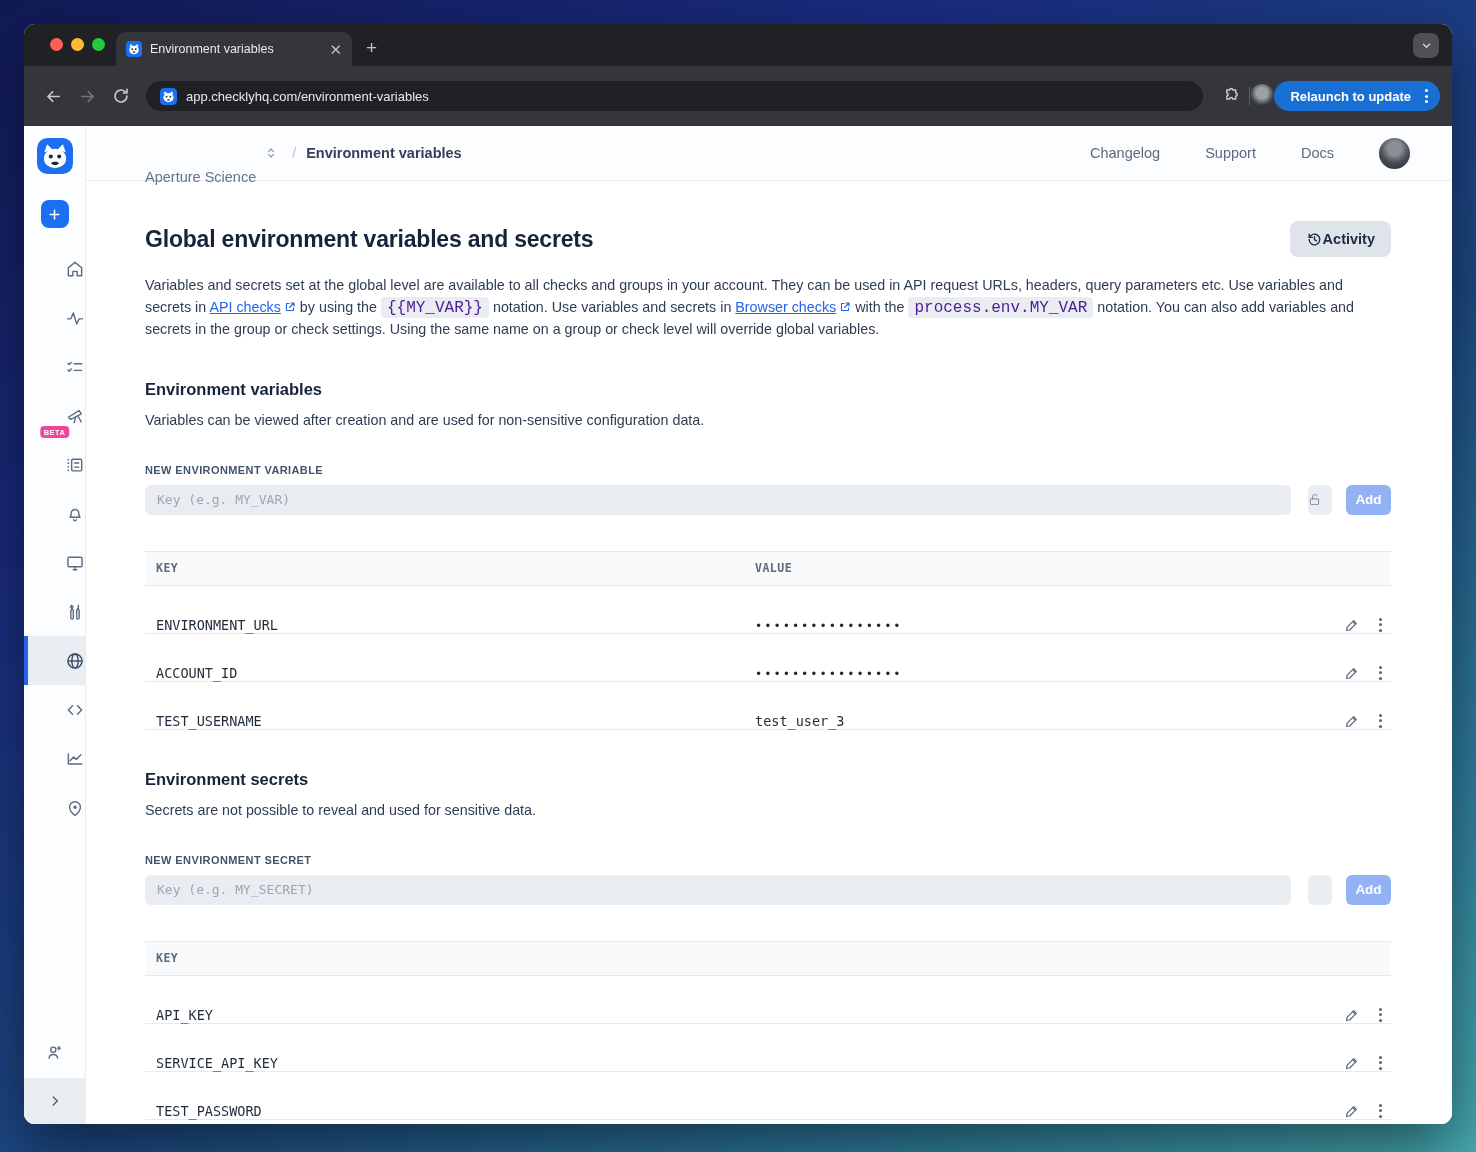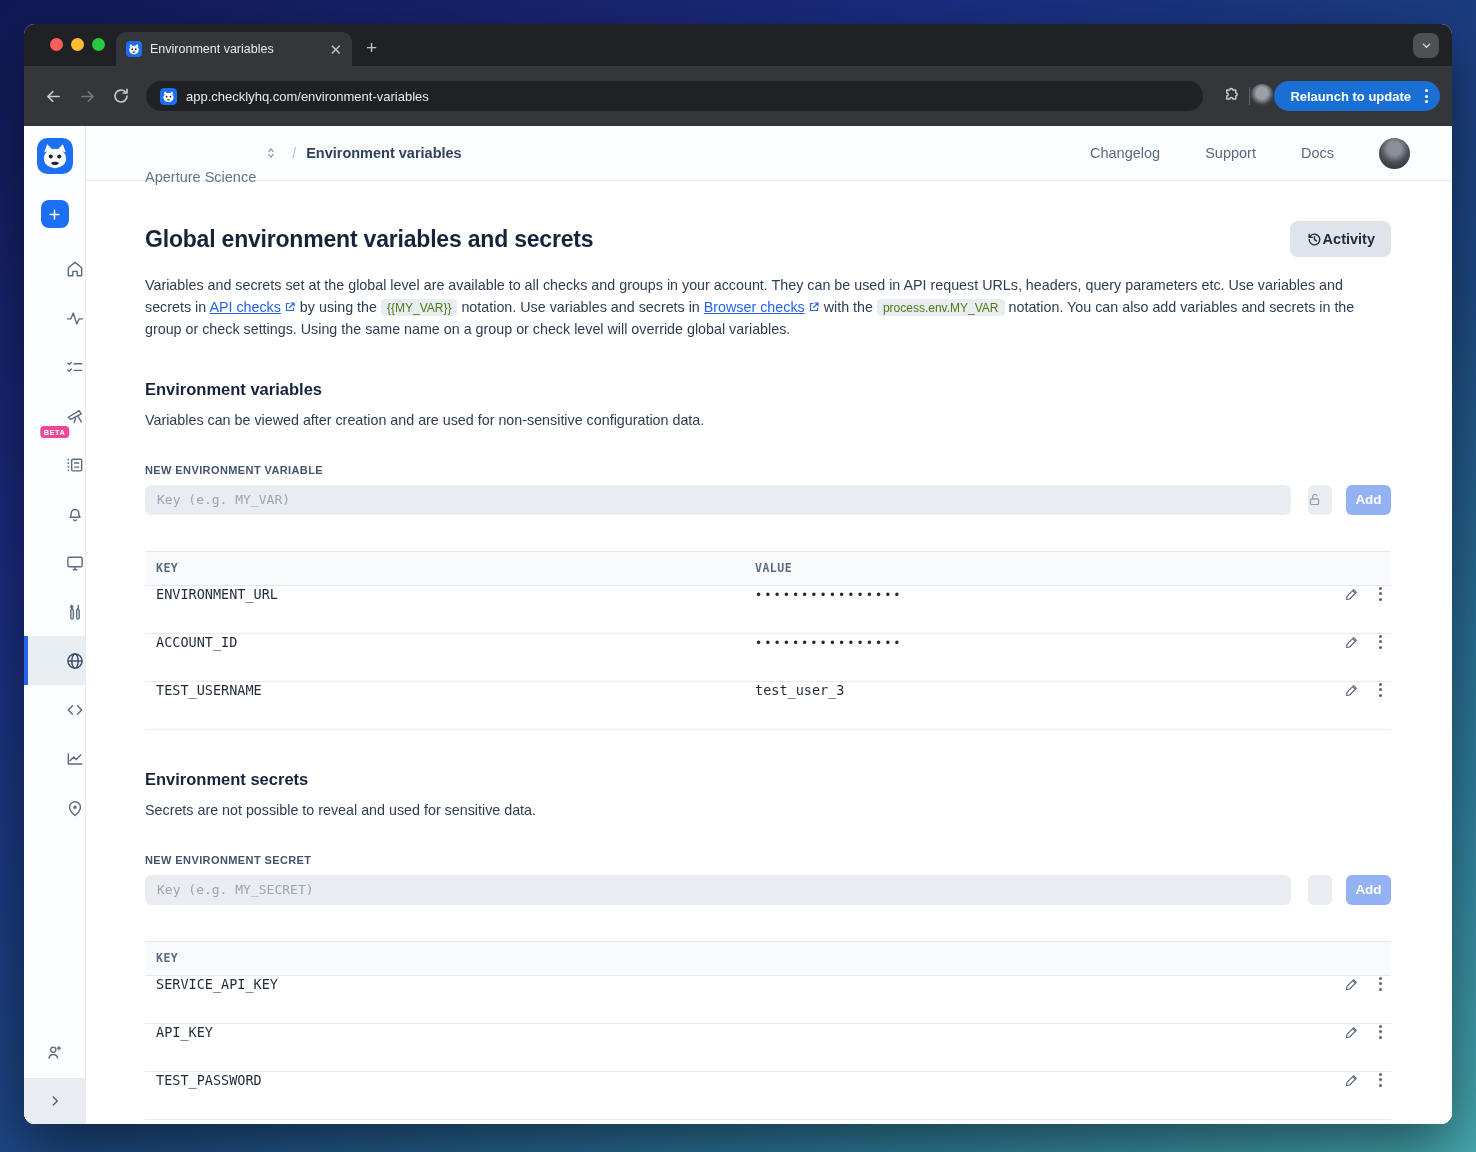--- a/index.html
+++ b/index.html
@@ -83,41 +83,41 @@
 
   .content { flex:1; padding:0 61px 0 59px; overflow:hidden; }
   .title-row { margin-top:40px; display:flex; align-items:center; justify-content:space-between; }
   h1 { font-size:23px; font-weight:700; color:#16243a; letter-spacing:-.2px; }
   .activity-btn { height:36px; padding:0 16px; border:none; border-radius:8px; background:#dfe4eb;
     color:#1e2c42; font-size:14.5px; font-weight:600; display:flex; align-items:center; gap:0;
     font-family:"Liberation Sans", sans-serif; }
   .intro { margin-top:18px; font-size:14.3px; line-height:21.5px; color:#2e3d52; }
   .intro a { color:#2563eb; text-decoration:underline; }
   .ext-ic { display:inline-block; vertical-align:-1px; margin-left:3px; color:#2563eb; }
-  .chip { font-family:Liberation Sans, sans-serif; font-size:12px; background:#e9edf1; color:#4d7c0f;
+  .chip { font-family:Liberation Mono, monospace; font-size:16px; background:#e9edf1; color:#4c1d95;
     border-radius:4px; padding:1.5px 6px; }
 
   h2 { margin-top:39px; font-size:16.5px; font-weight:700; color:#16243a; }
   .sec-desc { margin-top:13px; font-size:14.3px; color:#2e3d52; }
   .form-label { margin-top:36px; font-size:11px; font-weight:700; letter-spacing:.4px; color:#42546b; }
   .form-row { margin-top:9px; display:flex; align-items:center; }
   .f-key { width:582px; }
   .f-valwrap { flex:1; margin:0 14px 0 17px; position:relative; }
   .f-input { width:100%; height:30px; background:#e9edf1; border:none; border-radius:6px; outline:none;
     padding:0 12px; font-family:"DejaVu Sans Mono", monospace; font-size:13px; color:#33435a; }
   .f-input::placeholder { color:#9aa7b4; }
   .lock-ic { position:absolute; right:10px; top:7px; color:#8b99a8; }
   .add-btn { width:49px; height:30px; border:none; border-radius:6px; background:#92b2f4; color:#fff;
     font-size:13.5px; font-weight:600; font-family:"Liberation Sans", sans-serif; }
 
   .tbl { margin-top:36px; }
   .tbl-head { height:35px; background:#f8fafc; border-top:1px solid #e2e8f0; border-bottom:1px solid #e2e8f0;
     display:flex; align-items:center; font-family:"DejaVu Sans Mono", monospace; font-size:11.5px;
     font-weight:700; color:#5b6b80; letter-spacing:.5px; }
-  .tbl-row { height:48px; border-bottom:1px solid #e6ebf0; display:flex; align-items:flex-start;
+  .tbl-row { height:48px; border-bottom:1px solid #e6ebf0; display:flex; align-items:flex-end;
     font-family:"DejaVu Sans Mono", monospace; font-size:13.5px; color:#1f2b3a; }
   .c-key { width:610px; padding-left:11px; }
   .c-key.grow { flex:1; }
   .c-val { flex:1; }
   .c-val .dots { letter-spacing:2px; font-size:12px; color:#1f2b3a; }
   .c-actions { width:84px; display:flex; align-items:center; justify-content:flex-end; gap:19px; padding-right:9px; color:#54647a; }
   .row-kebab { display:flex; flex-direction:column; gap:2.5px; }
   .row-kebab i { width:3px; height:3px; border-radius:50%; background:#54647a; display:block; }
 
   svg { display:block; }
@@ -422,36 +422,36 @@
           </div>
           <button class="add-btn">Add</button>
         </div>
 
         <div class="tbl">
           <div class="tbl-head">
             <div class="c-key grow">KEY</div>
             <div class="c-actions"></div>
           </div>
           <div class="tbl-row">
+            <div class="c-key grow">API_KEY</div>
+            <div class="c-actions">
+              <span>
+                  <svg width="16" height="16" viewBox="0 0 24 24" fill="none" stroke="currentColor" stroke-width="1.7" stroke-linecap="round" stroke-linejoin="round">
+                    <path d="M14.5 5.5 18.5 9.5 8.5 19.5 4 20l.5-4.5Z M13 7l4 4"></path>
+                  </svg>
+                </span>
+              <span class="row-kebab">
+                  <i></i>
+                  <i></i>
+                  <i></i>
+                </span>
+            </div>
+          </div>
+          <div class="tbl-row">
             <div class="c-key grow">SERVICE_API_KEY</div>
-            <div class="c-actions">
-              <span>
-                  <svg width="16" height="16" viewBox="0 0 24 24" fill="none" stroke="currentColor" stroke-width="1.7" stroke-linecap="round" stroke-linejoin="round">
-                    <path d="M14.5 5.5 18.5 9.5 8.5 19.5 4 20l.5-4.5Z M13 7l4 4"></path>
-                  </svg>
-                </span>
-              <span class="row-kebab">
-                  <i></i>
-                  <i></i>
-                  <i></i>
-                </span>
-            </div>
-          </div>
-          <div class="tbl-row">
-            <div class="c-key grow">API_KEY</div>
             <div class="c-actions">
               <span>
                   <svg width="16" height="16" viewBox="0 0 24 24" fill="none" stroke="currentColor" stroke-width="1.7" stroke-linecap="round" stroke-linejoin="round">
                     <path d="M14.5 5.5 18.5 9.5 8.5 19.5 4 20l.5-4.5Z M13 7l4 4"></path>
                   </svg>
                 </span>
               <span class="row-kebab">
                   <i></i>
                   <i></i>
                   <i></i>

